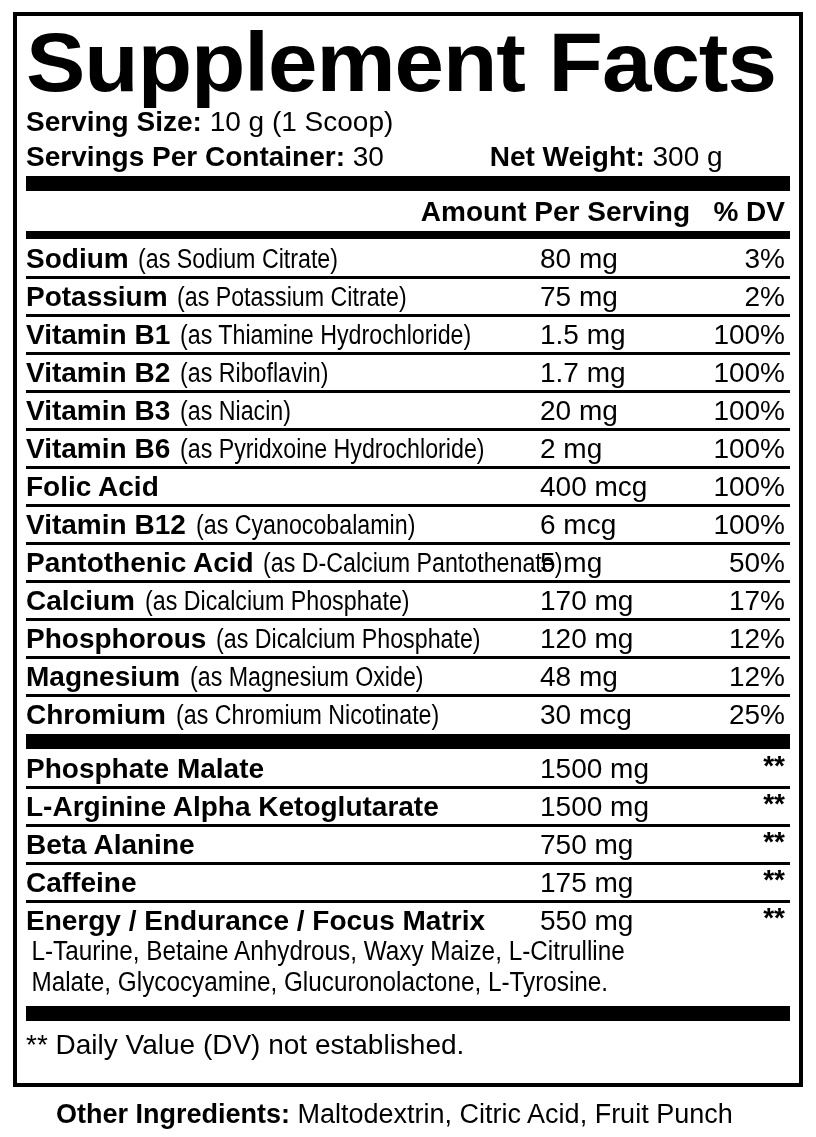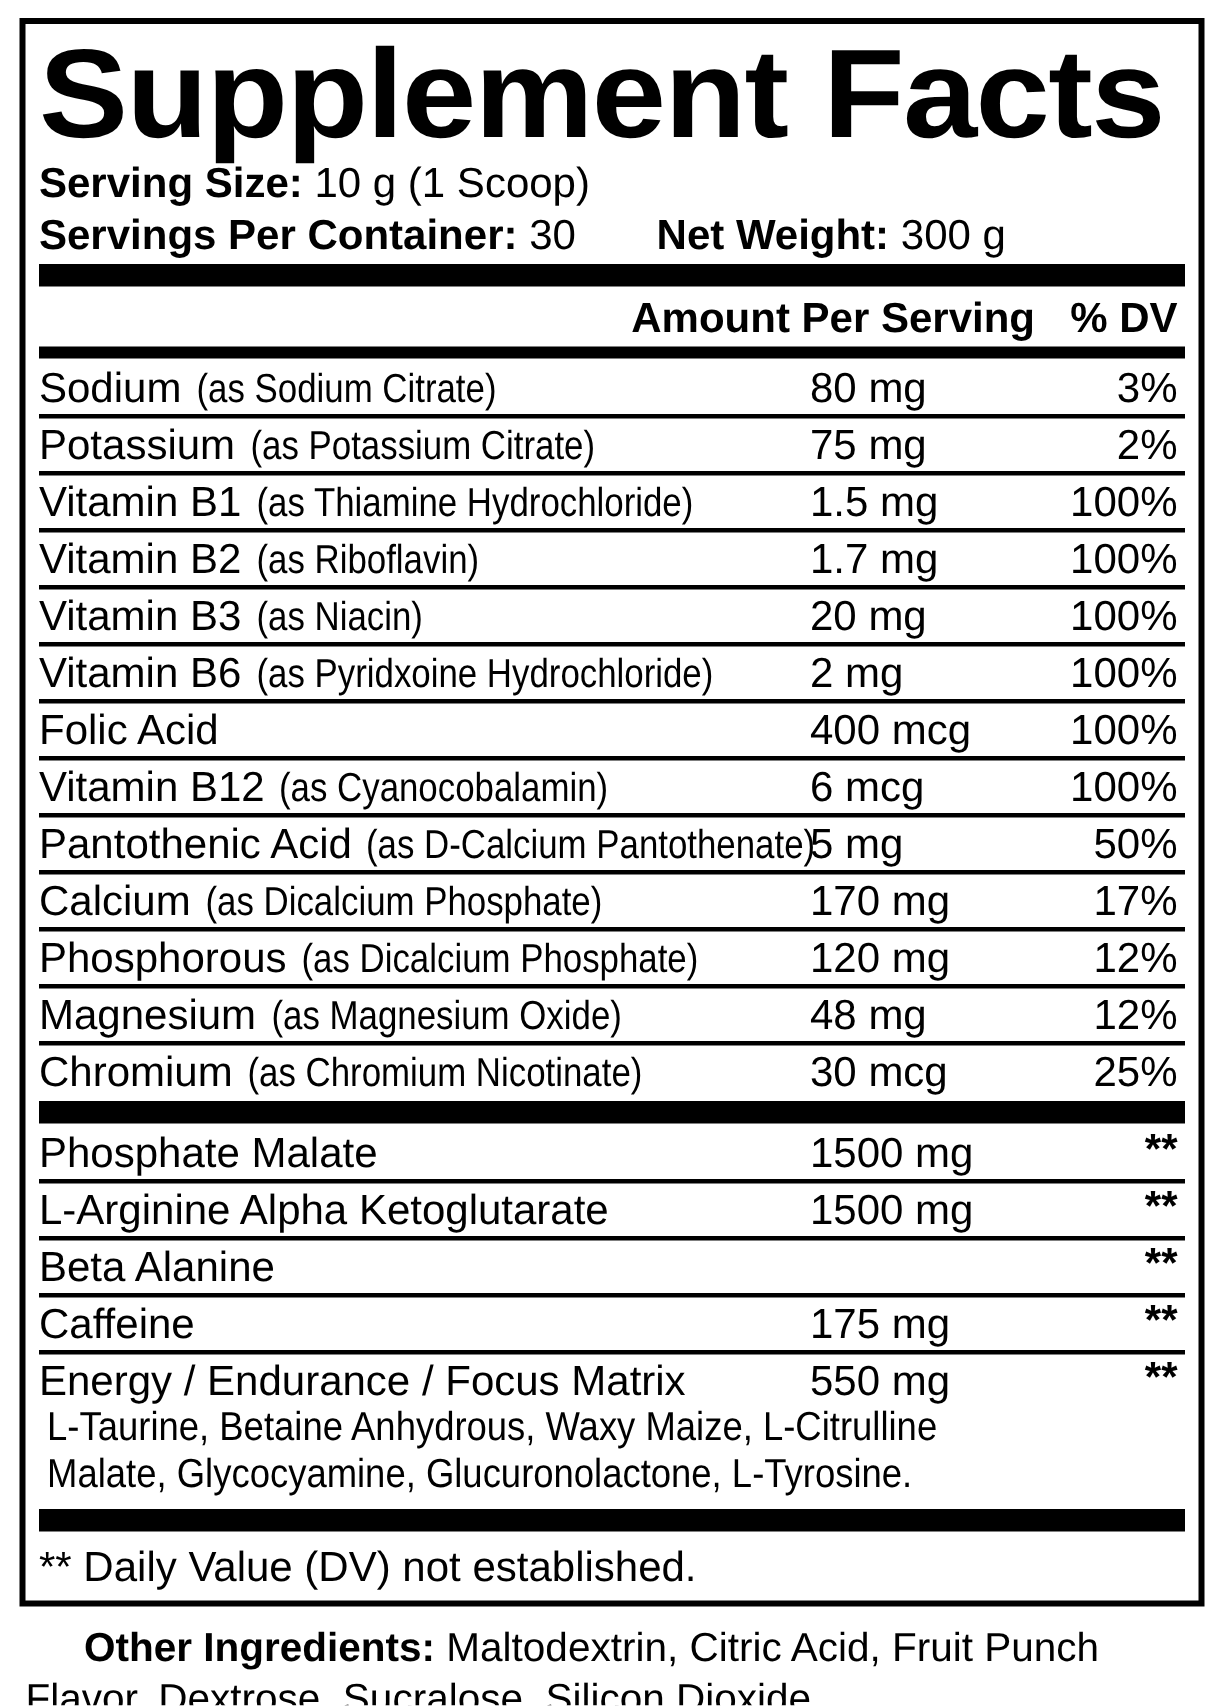--- a/index.html
+++ b/index.html
@@ -12,42 +12,42 @@
   .page {
     position: relative;
     width: 816px;
     height: 1137px;
     background: #ffffff;
     overflow: hidden;
   }
   .label-box {
     margin: 12px 13px 0 13px;
     border: 4px solid #000000;
-    padding: 2px 9px 0 9px;
+    padding: 2px 9px 16px 9px;
     background: #ffffff;
   }
   .title {
     display: inline-block;
     font-size: 84px;
     font-weight: bold;
     line-height: 1.0;
     letter-spacing: -1px;
     white-space: nowrap;
     transform: scaleX(1.06);
     transform-origin: 0 50%;
     margin: 0;
     padding: 2px 0 0 0;
   }
   .serving-line {
     font-size: 28px;
     line-height: 35px;
     white-space: nowrap;
   }
   .serving-line .lbl { font-weight: bold; }
-  .net-weight { margin-left: 46px; }
+  .net-weight { margin-left: 98px; }
   .bar {
     background: #000000;
     margin: 2px 0;
   }
   .bar.thick  { height: 15px; }
   .bar.medium { height: 8px; margin-top: 0; }
   .col-header {
     display: flex;
     justify-content: flex-end;
     align-items: flex-end;
@@ -68,21 +68,21 @@
     padding: 3px 5px 2px 0;
     line-height: 30px;
     font-size: 28px;
   }
   .rows .row:last-child { border-bottom: none; }
   .cell.name {
     flex: 1;
     min-width: 0;
     white-space: nowrap;
   }
-  .cell.name .nm { font-weight: normal; }
+  .cell.name .nm { font-weight: bold; }
   .cell.name .detail {
     display: inline-block;
     font-weight: normal;
     font-size: 27px;
     transform: scaleX(0.86);
     transform-origin: 0 70%;
     margin-left: 2px;
   }
   .cell.amt {
     width: 150px;
@@ -226,20 +226,21 @@
           <div class="cell amt">1500 mg</div>
           <div class="cell dv est">**</div>
         </div>
         <div class="row">
           <div class="cell name"><span class="nm">L-Arginine Alpha Ketoglutarate</span></div>
           <div class="cell amt">1500 mg</div>
           <div class="cell dv est">**</div>
         </div>
         <div class="row">
           <div class="cell name"><span class="nm">Beta Alanine</span></div>
+          <div class="cell amt">750 mg</div>
           <div class="cell dv est">**</div>
         </div>
         <div class="row">
           <div class="cell name"><span class="nm">Caffeine</span></div>
           <div class="cell amt">175 mg</div>
           <div class="cell dv est">**</div>
         </div>
         <div class="row">
           <div class="cell name"><span class="nm">Energy / Endurance / Focus Matrix</span></div>
           <div class="cell amt">550 mg</div>

